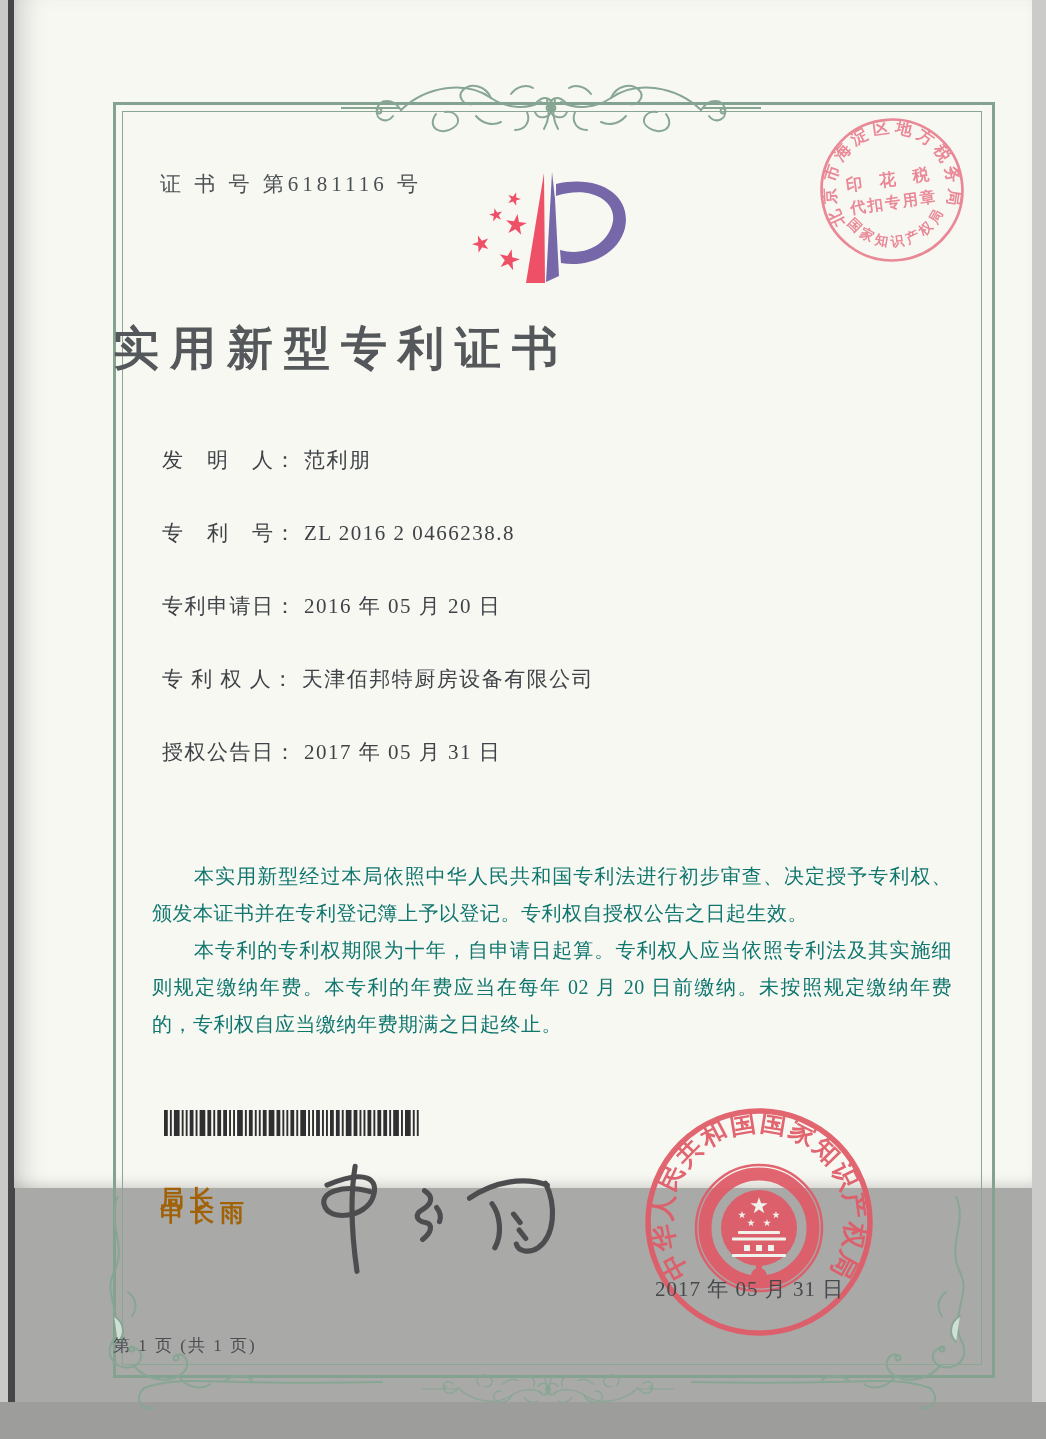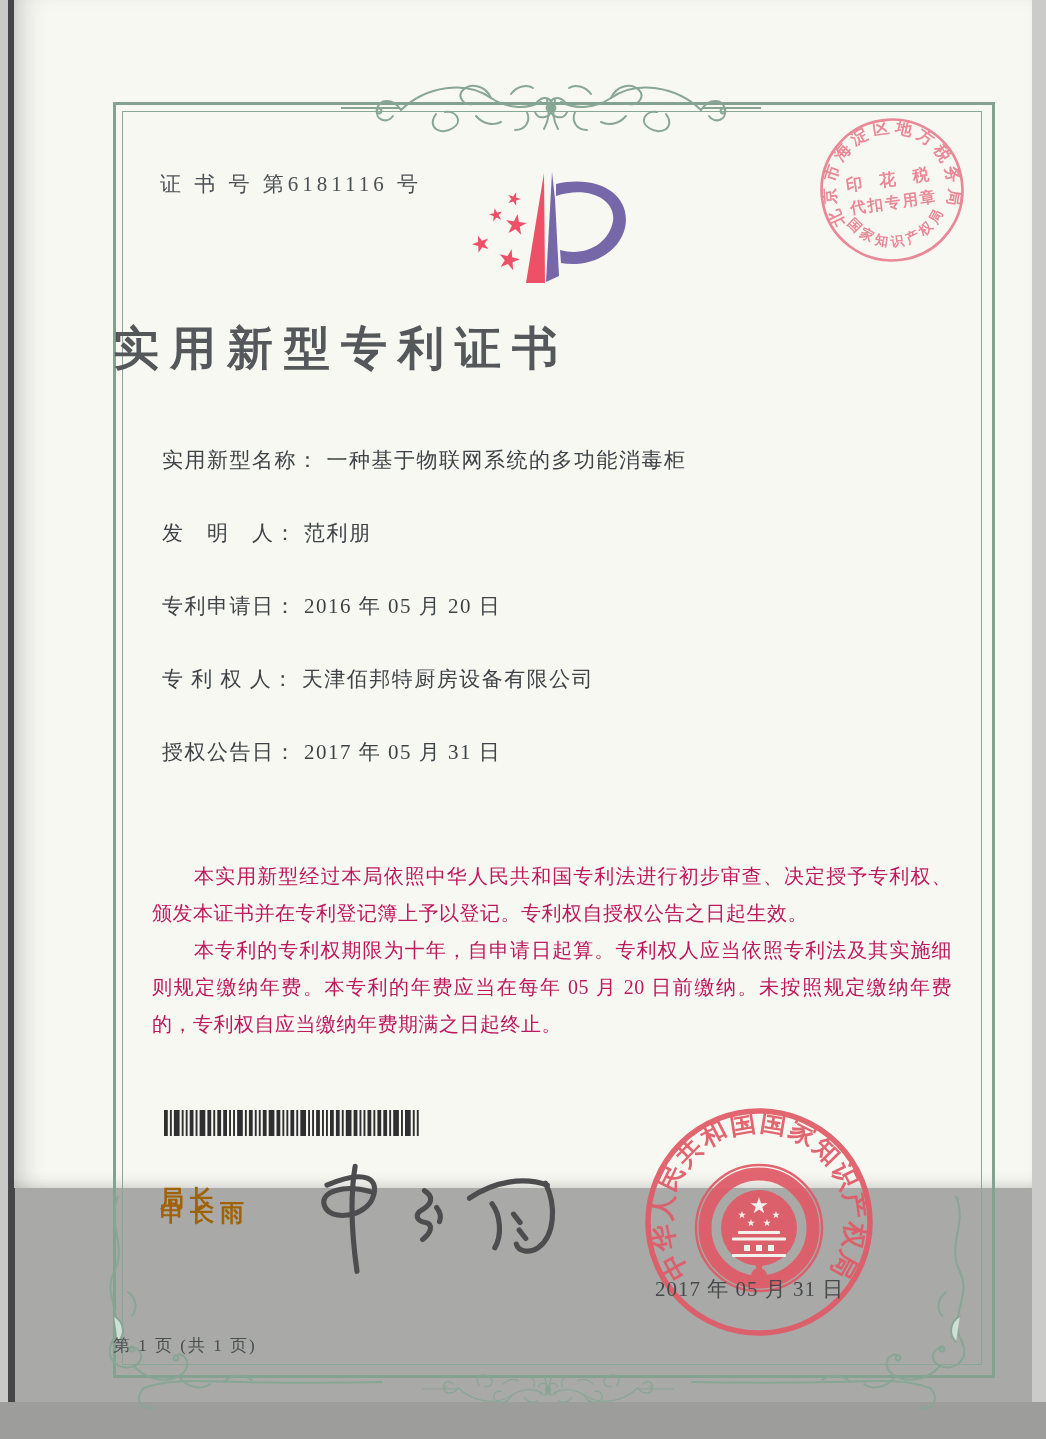--- a/index.html
+++ b/index.html
@@ -32,21 +32,21 @@
   [data-name="tax-stamp"]{position:absolute;left:790px;top:102px;width:176px;height:176px;opacity:.88;}
   [data-name="certificate-title"]{
     position:absolute;left:99px;top:318px;width:876px;
     font-size:46px;font-weight:700;letter-spacing:11px;color:#54585b;
   }
   [data-name="fields"]{position:absolute;left:148px;top:448px;width:800px;}
   [data-name="fields"] .field{font-size:21px;color:#3f4347;letter-spacing:1.5px;line-height:24px;margin-bottom:49px;}
   [data-name="fields"] .field .val{margin-left:7px;}
   [data-name="paragraphs"]{position:absolute;left:138px;top:858px;width:800px;}
   [data-name="paragraphs"] p{
-    margin:0;font-size:20px;line-height:37px;color:#be185d;letter-spacing:.5px;
+    margin:0;font-size:20px;line-height:37px;color:#0f766e;letter-spacing:.5px;
     text-align:justify;text-indent:2.1em;
   }
   [data-name="barcode"]{position:absolute;left:150px;top:1110px;width:258px;height:26px;}
   [data-name="signer-title"],[data-name="signer-name"]{
     position:absolute;left:146px;font-family:"Liberation Sans","DejaVu Sans",sans-serif;
     font-size:24px;font-weight:600;letter-spacing:6px;color:#a16207;
   }
   [data-name="signer-title"]{top:1183px;}
   [data-name="signer-name"]{top:1197px;}
   [data-name="signature"]{position:absolute;left:268px;top:1152px;width:300px;height:128px;}
@@ -146,40 +146,40 @@
         <textPath data-name="tax-stamp-arc-bottom-text" href="#tax-arc-bottom" startOffset="50%">国家知识产权局</textPath>
       </text>
       <text data-name="tax-stamp-line1" x="85" y="80" font-size="16" letter-spacing="6" text-anchor="middle" font-family="'Liberation Sans',sans-serif" font-weight="bold">印 花 税</text>
       <text data-name="tax-stamp-line2" x="85" y="102" font-size="15" letter-spacing="2" text-anchor="middle" font-family="'Liberation Sans',sans-serif" font-weight="bold">代扣专用章</text>
     </g>
   </svg>
 
   <div data-name="certificate-title">实用新型专利证书</div>
 
   <div data-name="fields">
-    <div class="field" data-name="field-row-name">
-      <span data-name="field-label">实用新型名称：</span><span class="val" data-name="field-value">一种基于物联网系统的多功能消毒柜</span>
-    </div>
     <div class="field" data-name="field-row-inventor">
       <span data-name="field-label">发　明　人：</span><span class="val" data-name="field-value">范利朋</span>
     </div>
+    <div class="field" data-name="field-row-patent-no">
+      <span data-name="field-label">专　利　号：</span><span class="val" data-name="field-value">ZL 2016 2 0466238.8</span>
+    </div>
     <div class="field" data-name="field-row-filing-date">
       <span data-name="field-label">专利申请日：</span><span class="val" data-name="field-value">2016 年 05 月 20 日</span>
     </div>
     <div class="field" data-name="field-row-patentee">
       <span data-name="field-label">专 利 权 人：</span><span class="val" data-name="field-value">天津佰邦特厨房设备有限公司</span>
     </div>
     <div class="field" data-name="field-row-grant-date">
       <span data-name="field-label">授权公告日：</span><span class="val" data-name="field-value">2017 年 05 月 31 日</span>
     </div>
   </div>
 
   <div data-name="paragraphs">
     <p data-name="body-paragraph-1">本实用新型经过本局依照中华人民共和国专利法进行初步审查、决定授予专利权、颁发本证书并在专利登记簿上予以登记。专利权自授权公告之日起生效。</p>
-    <p data-name="body-paragraph-2">本专利的专利权期限为十年，自申请日起算。专利权人应当依照专利法及其实施细则规定缴纳年费。本专利的年费应当在每年 05 月 20 日前缴纳。未按照规定缴纳年费的，专利权自应当缴纳年费期满之日起终止。</p>
+    <p data-name="body-paragraph-2">本专利的专利权期限为十年，自申请日起算。专利权人应当依照专利法及其实施细则规定缴纳年费。本专利的年费应当在每年 02 月 20 日前缴纳。未按照规定缴纳年费的，专利权自应当缴纳年费期满之日起终止。</p>
   </div>
 
   <svg data-name="barcode" viewBox="0 0 258 26">
     <g id="barcode-bars" fill="#2f2f31">
         <rect x="0" y="0" width="3.8" height="26"></rect>
         <rect x="5.9" y="0" width="1.9" height="26"></rect>
         <rect x="9.9" y="0" width="5.699999999999999" height="26"></rect>
         <rect x="17.7" y="0" width="1.9" height="26"></rect>
         <rect x="21.7" y="0" width="1.9" height="26"></rect>
         <rect x="25.7" y="0" width="3.8" height="26"></rect>

